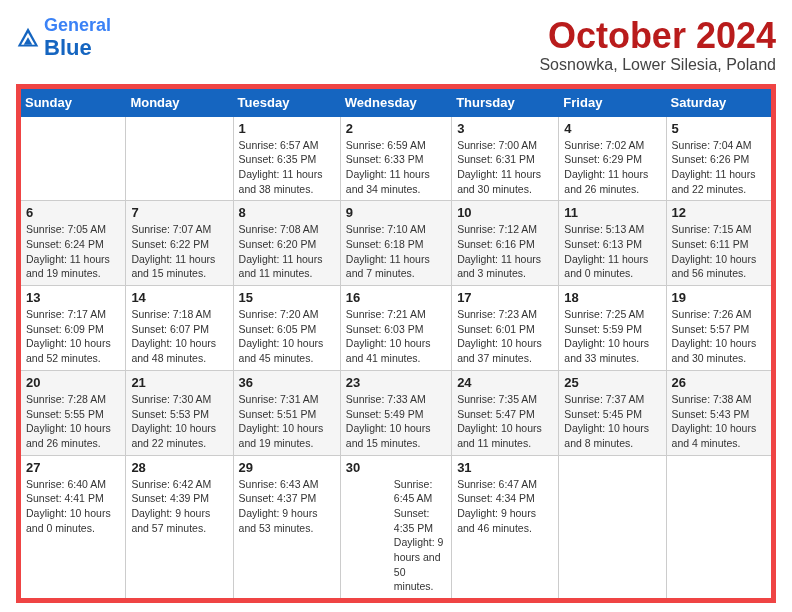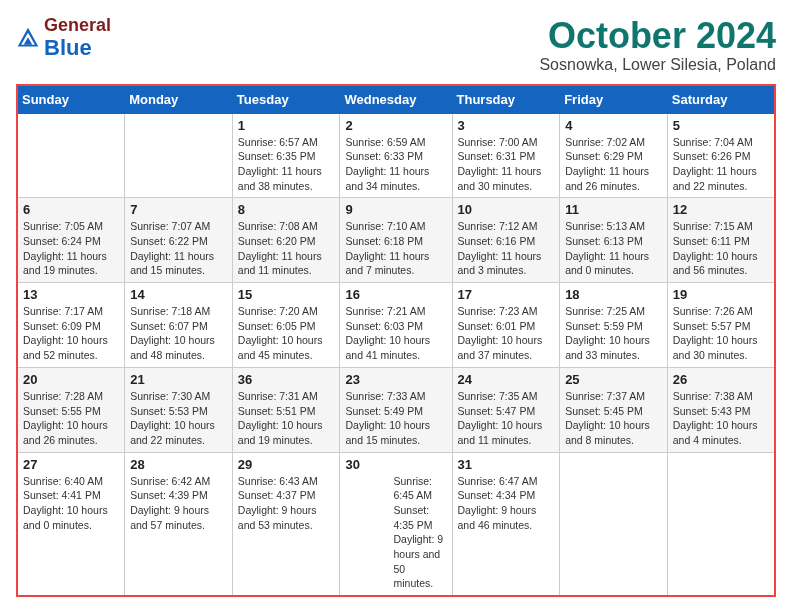--- a/index.html
+++ b/index.html
@@ -22,48 +22,48 @@
       gap: 4px;
     }
     .logo-text {
       display: flex;
       flex-direction: column;
       line-height: 1.1;
     }
     .logo-general {
       font-size: 18px;
       font-weight: bold;
-      color: #7f1d1d;
+      color: #3b82f6;
     }
     .logo-blue {
       font-size: 22px;
       font-weight: bold;
       color: #1565c0;
     }
     .logo-icon {
       width: 24px;
       height: 24px;
     }
     .title-area {
       text-align: right;
     }
     .month-title {
       font-size: 36px;
       font-weight: bold;
-      color: #0f766e;
+      color: #b91c1c;
       line-height: 1.1;
     }
     .location {
       font-size: 16px;
       color: #444;
     }
     .calendar {
       width: 100%;
       border-collapse: collapse;
-      border: 2px solid #ef4444;
+      border: 5px solid #ef4444;
     }
     .calendar th {
       background: #1565c0;
       color: #fff;
       font-size: 13px;
       font-weight: bold;
       padding: 6px 4px;
       text-align: left;
       border: 1px solid #1565c0;
     }

